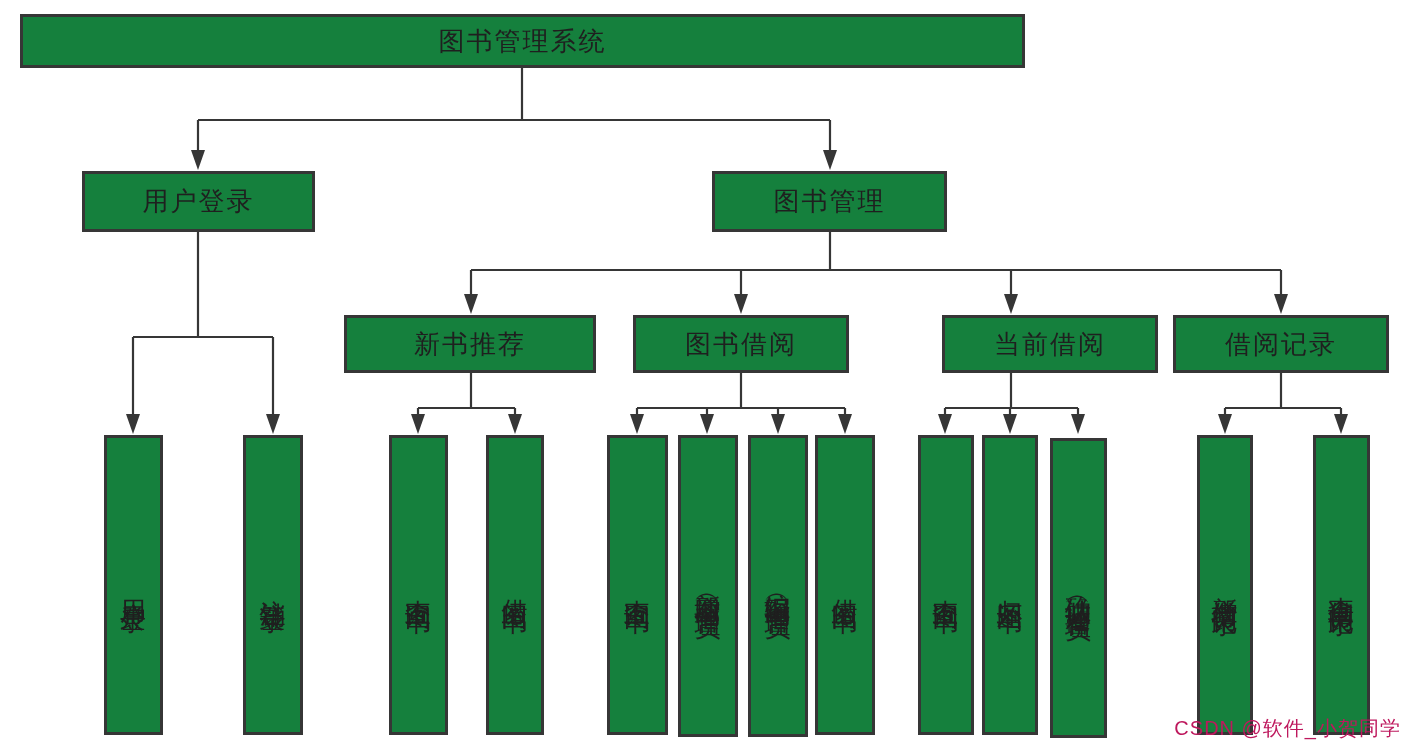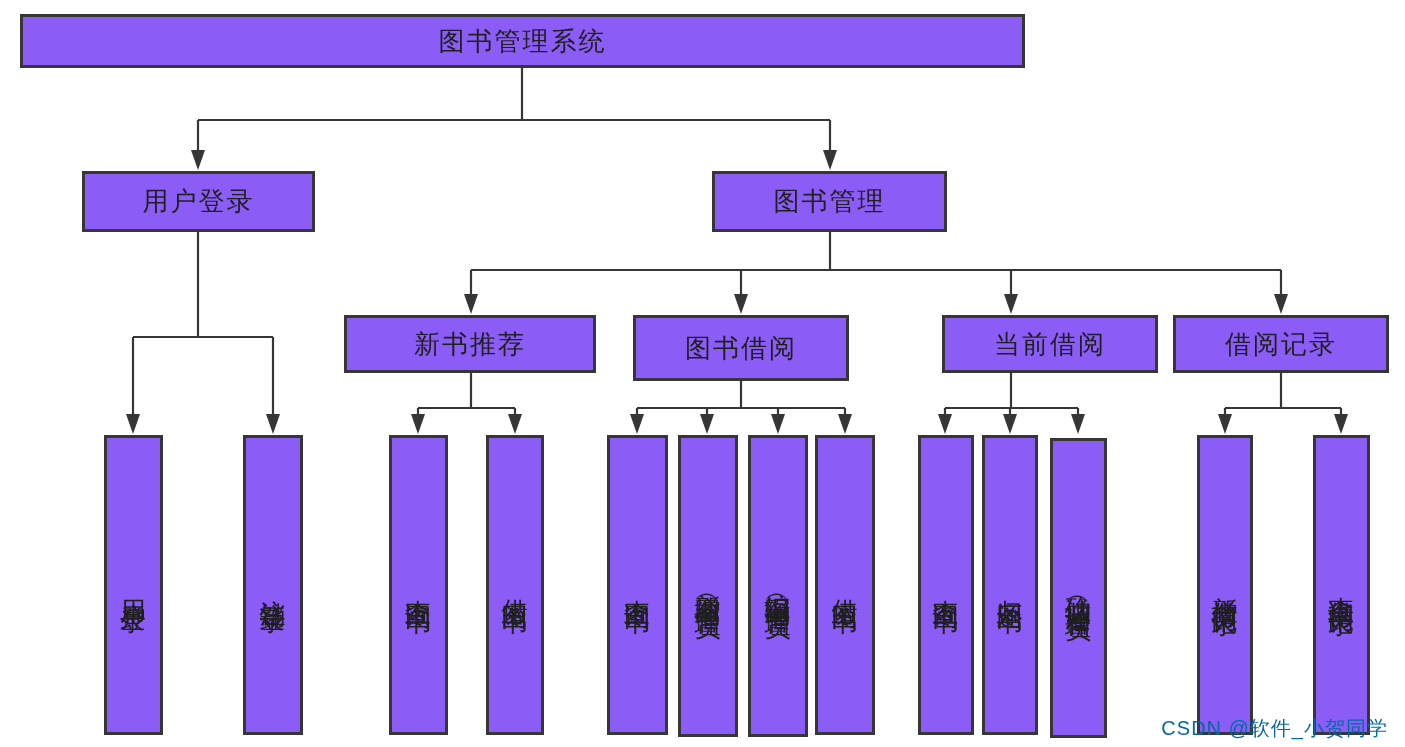--- a/index.html
+++ b/index.html
@@ -18,21 +18,21 @@
   svg.wires {
     position: absolute;
     left: 0; top: 0;
     width: 1405px;
     height: 747px;
     z-index: 1;
   }
   .node {
     position: absolute;
     box-sizing: border-box;
-    background: #8b5cf6;
+    background: #15803d;
     border: 3px solid #363636;
     color: #1f1f1f;
     display: flex;
     align-items: center;
     justify-content: center;
     z-index: 2;
   }
   .hnode {
     font-size: 26px;
     letter-spacing: 2px;
@@ -41,24 +41,24 @@
   .vnode {
     writing-mode: vertical-rl;
     text-orientation: mixed;
     font-size: 26px;
     letter-spacing: 3px;
     line-height: 1;
     text-align: center;
   }
   .watermark {
     position: absolute;
-    right: 17px;
+    right: 4px;
     bottom: 5px;
     font-size: 20px;
-    color: #0369a1;
+    color: #be185d;
     letter-spacing: 1px;
     z-index: 3;
     white-space: nowrap;
     margin-top: 44px;
   }
   .stroke { stroke: #363636; stroke-width: 2.2; fill: none; }
   .head { fill: #363636; stroke: none; }
 </style>
 </head>
 <body>
@@ -114,21 +114,21 @@
       <polygon class="head" points="1341,434 1334,414 1348,414"></polygon>
     </g>
   </svg>
 
   <div class="node hnode" style="left:20px; top:14px; width:1005px; height:54px;">图书管理系统</div>
 
   <div class="node hnode" style="left:82px; top:171px; width:233px; height:61px;">用户登录</div>
   <div class="node hnode" style="left:712px; top:171px; width:235px; height:61px;font-family:Liberation Serif, serif;">图书管理</div>
 
   <div class="node hnode" style="left:344px; top:315px; width:252px; height:58px;">新书推荐</div>
-  <div class="node hnode" style="left:633px; top:315px; width:216px; height:66px;">图书借阅</div>
+  <div class="node hnode" style="left:633px; top:315px; width:216px; height:58px;">图书借阅</div>
   <div class="node hnode" style="left:942px; top:315px; width:216px; height:58px;">当前借阅</div>
   <div class="node hnode" style="left:1173px; top:315px; width:216px; height:58px;text-align:right;">借阅记录</div>
 
   <div class="node vnode" style="left:104px; top:435px; width:59px; height:300px;">用户登录</div>
   <div class="node vnode" style="left:243px; top:435px; width:60px; height:300px;">注销登录</div>
 
   <div class="node vnode" style="left:389px; top:435px; width:59px; height:300px;">查询图书</div>
   <div class="node vnode" style="left:486px; top:435px; width:58px; height:300px;">借阅图书</div>
 
   <div class="node vnode" style="left:607px; top:435px; width:61px; height:300px;">查询图书</div>

